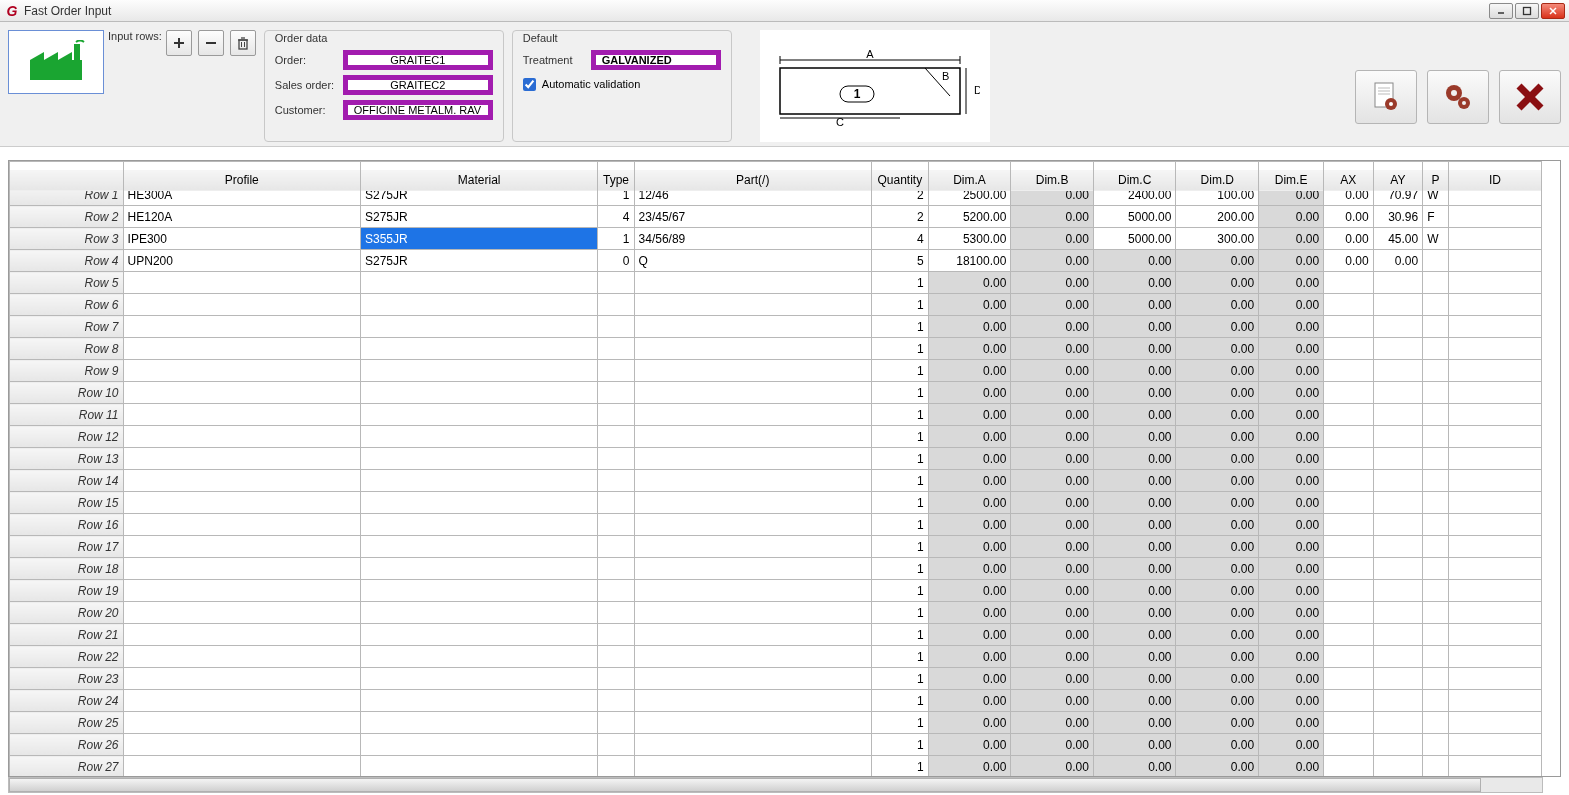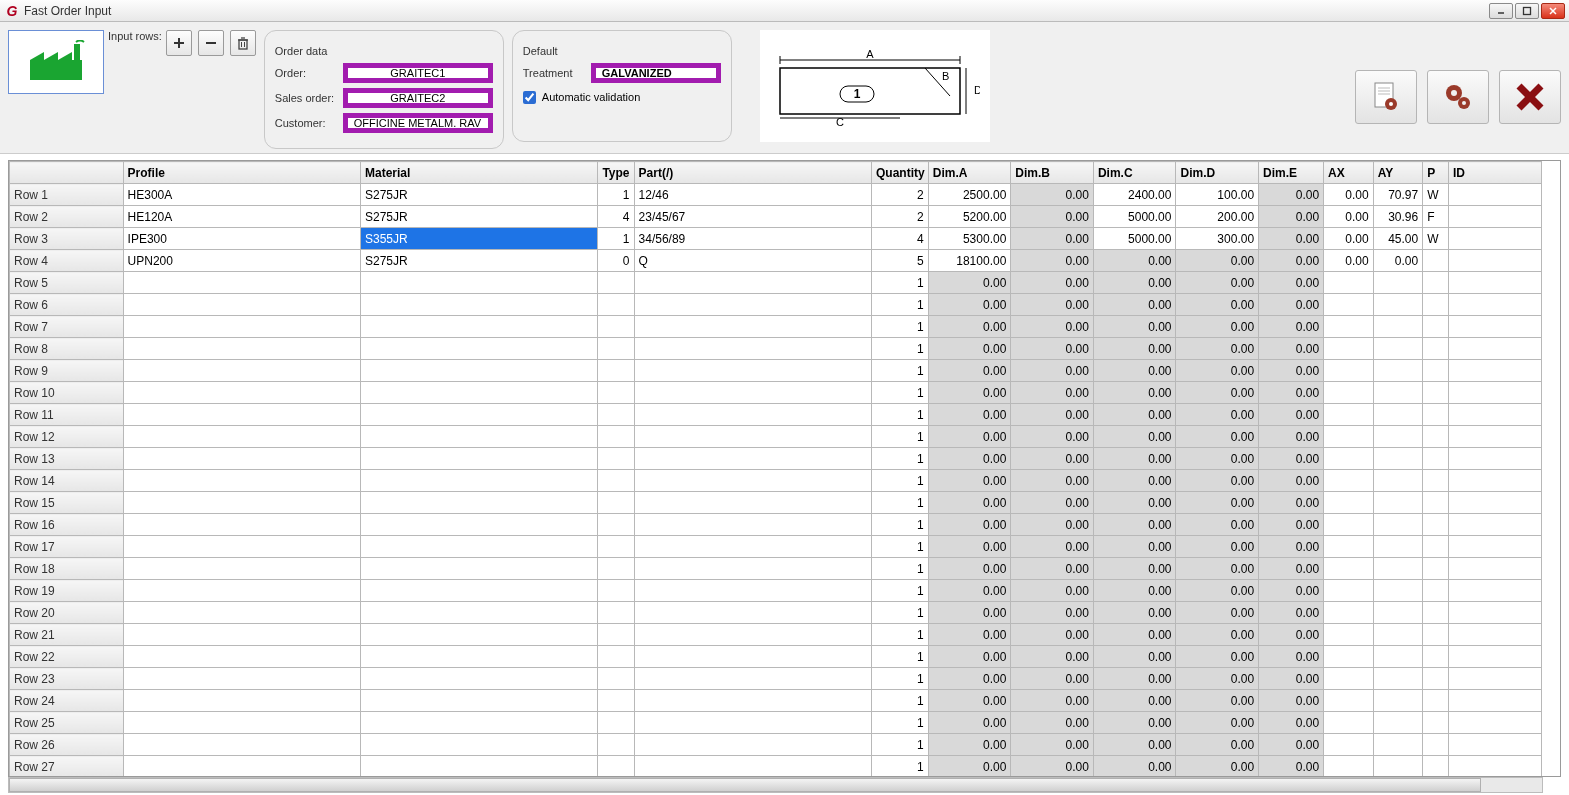--- a/index.html
+++ b/index.html
@@ -16,21 +16,21 @@
 
 
 .toppanel { display:flex; gap:8px; padding:8px 8px 4px 8px; border-bottom:1px solid #ccc; align-items:flex-start; background:#f0f0f0;}
 .leftgroup { display:flex; flex-direction:row; gap:4px; }
 .bigiconbtn { width:96px; height:64px; border:1px solid #6a8fd6; background:#fff; display:flex; align-items:center; justify-content:center; }
 .rowctl-label { font-size:11px; color:#333; }
 .rowctl { display:flex; gap:6px; }
 .sqbtn { width:26px; height:26px; border:1px solid #9a9a9a; background:linear-gradient(to bottom,#fdfdfd,#e6e6e6); display:flex; align-items:center; justify-content:center; cursor:pointer; border-radius:2px;}
 .sqbtn svg { width:14px; height:14px; }
 
-.fieldset { border:1px solid #c8c8c8; border-radius:12px; padding:14px 10px 10px 10px; min-height:112px; background:#f0f0f0;}
+.fieldset { border:1px solid #c8c8c8; border-radius:4px; padding:1px 10px 10px 10px; min-height:112px; background:#f0f0f0;}
 .fieldset .legend { font-size:11px; color:#333; margin-bottom:6px; }
 .formrow { display:flex; align-items:center; gap:8px; margin:5px 0; }
 .formrow label { width:70px; font-size:11px; color:#333; }
 .txtbox { border:5px solid #a21caf; background:#fff; height:20px; padding:0 6px; font-size:11px; text-align:center; width:150px;}
 .txtbox.left { text-align:left;font-weight:bold; }
 .chkrow { display:flex; align-items:flex-start; gap:6px; margin-top:8px; font-size:11px; }
 .chkrow input { accent-color:#2a6cd3; }
 
 .diagram { width:230px; height:112px; background:#fff; border:0; display:flex; align-items:center; justify-content:center; margin-left:20px;}
 
@@ -38,22 +38,22 @@
 
 .actionbtns { display:flex; gap:10px; align-items:center; margin-top:40px;}
 .bigbtn { width:62px; height:54px; border:1px solid #b5b5b5; border-radius:3px; background:linear-gradient(to bottom,#fbfbfb,#e3e3e3); display:flex; align-items:center; justify-content:center; cursor:pointer; }
 .bigbtn svg { width:34px; height:34px; }
 
 
 .gridwrap { position:absolute; top:160px; left:8px; right:8px; bottom:18px; border:1px solid #9a9a9a; overflow:hidden; background:#fff;}
 .gridscroll { position:absolute; top:0; left:0; right:18px; bottom:0; overflow-y:scroll; overflow-x:hidden;}
 table.grid { border-collapse:collapse; width:100%; table-layout:fixed; }
 table.grid th, table.grid td { border:1px solid #b8b8b8; height:22px; padding:0 4px; white-space:nowrap; overflow:hidden; text-overflow:clip; font-size:12px;}
-table.grid th { background:linear-gradient(to bottom,#f6f6f6,#e6e6e6); text-align:left; font-weight:bold; position:sticky; top:0;}
-td.rowhdr { background:linear-gradient(to bottom,#f6f6f6,#e6e6e6); color:#333; }
+table.grid th { background:linear-gradient(to bottom,#f6f6f6,#e6e6e6); text-align:center; font-weight:normal; position:sticky; top:8px;}
+td.rowhdr { background:linear-gradient(to bottom,#f6f6f6,#e6e6e6); font-style:italic; color:#333;text-align:right; }
 td.num { text-align:right; }
 td.grey { background:#d9d9d9; }
 td.sel { background:#1e74e6; color:#fff;margin-top:24px; }
 .hscroll { position:absolute; left:8px; right:26px; bottom:2px; height:16px; border:1px solid #bcbcbc; background:#e9e9e9; }
 .hscroll .thumb{ height:100%; background:linear-gradient(to bottom,#f4f4f4,#d0d0d0); border:1px solid #b0b0b0; width:96%;}
 
 </style>
 </head>
 <body>
 

